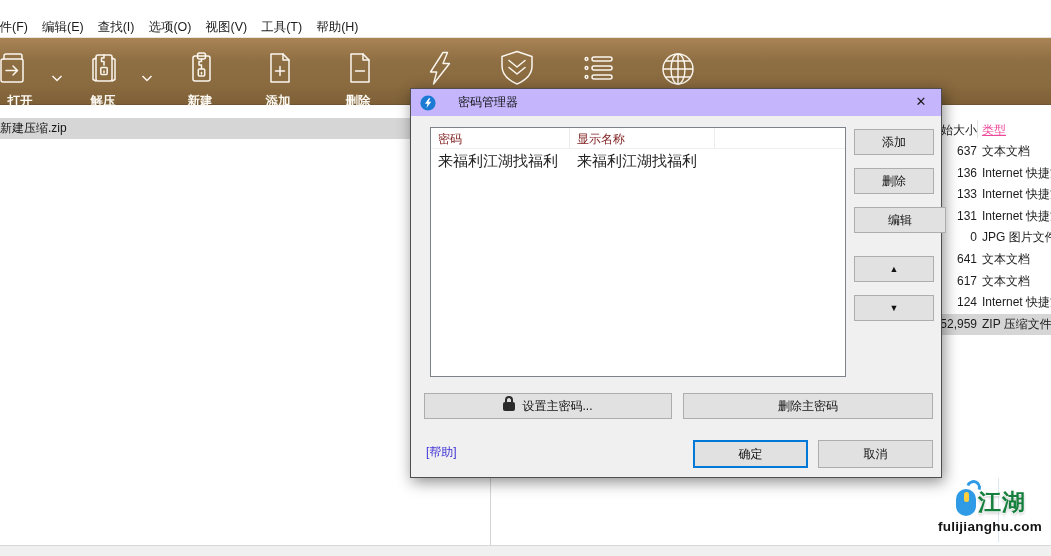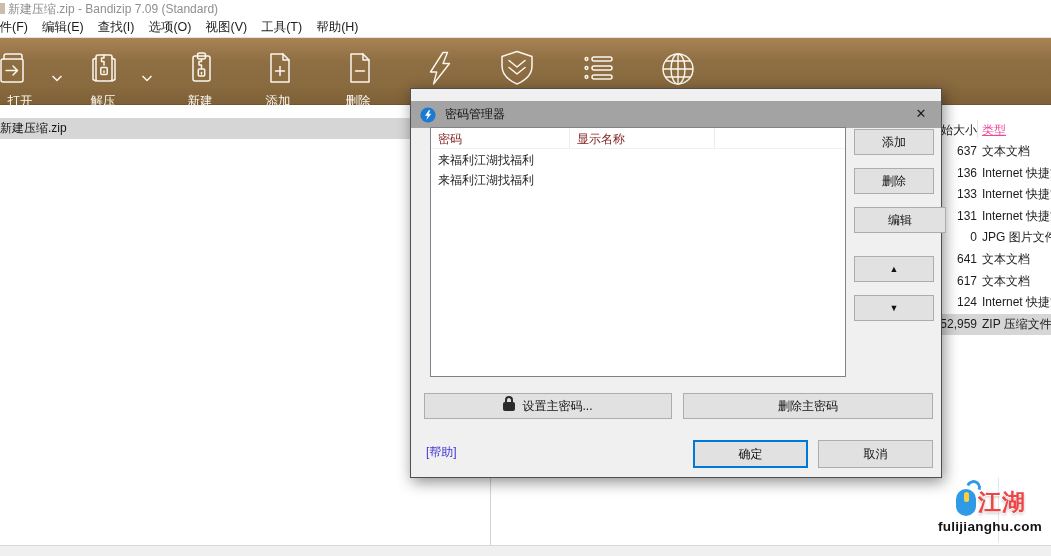--- a/index.html
+++ b/index.html
@@ -12,21 +12,21 @@
   .titlebar { position:absolute; left:0; top:0; width:100%; height:17px; background:#fff; }
   .title-icon-frag { position:absolute; left:0; top:3px; width:5px; height:11px; background:#beae94; opacity:.8; }
   .title-text { position:absolute; left:8px; top:1px; font-size:12px; color:#8f8f8f; white-space:nowrap; }
   
   .menubar { position:absolute; left:-13px; top:17px; height:20px; display:flex; gap:14px; align-items:center; }
   .menu-item { font-size:12.5px; color:#1b1b1b; white-space:nowrap; }
   .menusep { position:absolute; left:0; top:37px; width:100%; height:1px; background:#e7e4df; }
   
   .toolbar { position:absolute; left:0; top:38px; width:100%; height:67px;
     background:linear-gradient(180deg,#a98455 0%, #8e6e43 35%, #8a6a3f 72%, #7e6037 100%);
-    border-bottom:1px solid #6f5535; }
+    border-bottom:1px solid #6f5535;font-weight:bold; }
   .ti { position:absolute; top:13px; }
   .tl { position:absolute; top:55px; width:60px; text-align:center; font-size:12.5px; color:#fcf9f2; white-space:nowrap; }
   .chev { position:absolute; top:30px; }
   .tbig { top:11px; }
   
   .tree-sel { position:absolute; left:0; top:118px; width:490px; height:21px; background:#d6d6d6;
     font-size:12px; color:#151515; line-height:21px; padding-left:0; }
   .splitter { position:absolute; left:490px; top:115px; height:430px; width:1px; background:#d4d4d4; }
   .col-hdr-size { position:absolute; top:122px; right:74px; font-size:12px; color:#222; }
   .col-hdr-type { position:absolute; top:122px; left:982px; font-size:12px; color:#ec4899;text-decoration:underline; }
@@ -36,38 +36,38 @@
   .frow .ftype { position:absolute; left:491px; white-space:nowrap; }
   .frow.selected { background:#d6d6d6; }
   .faint-col-line { position:absolute; left:998px; top:478px; width:1px; height:64px; background:#dde7f1; }
   
   .statusbar { position:absolute; left:0; top:545px; width:100%; height:11px; background:#f0f0f0; border-top:1px solid #d8d8d8; }
   
   .brand { position:absolute; right:6px; top:487px; width:110px; text-align:center; }
   .brand-row { display:flex; align-items:center; justify-content:center; }
   .brand-cn { font-size:23px; font-weight:bold; letter-spacing:1px; text-shadow:0 1px 0 #fff, 0 2px 3px rgba(0,0,0,.25); }
   .brand-left { color:#ed4a41; }
-  .brand-right { color:#ef4444; }
+  .brand-right { color:#15803d; }
   .mouse { position:relative; width:20px; height:27px; background:#2f9be6; border-radius:10px; margin:0 2px; }
   .mouse::before { content:""; position:absolute; left:7.5px; top:3px; width:5px; height:10px; background:#ffcf3d; border-radius:3px; }
   .mouse::after { content:""; position:absolute; top:-9px; right:-5px; width:9px; height:9px; border:3px solid #2f9be6;
     border-bottom-color:transparent; border-left-color:transparent; border-radius:50%; transform:rotate(-25deg); }
   .brand-domain { margin-top:1px; font-size:13.5px; font-weight:bold; color:#141414; letter-spacing:.3px; }
   
   .dialog { position:absolute; left:410px; top:88px; width:532px; height:390px; background:#f0f0f0;
     border:1px solid #4f4f4f; box-shadow:2px 4px 14px rgba(0,0,0,.45); z-index:5; }
-  .dlg-titlebar { position:absolute; left:0; top:12px; width:100%; height:27px; background:#a3a3a3;
-    display:flex; align-items:center; gap:9px; padding-left:9px; font-size:12px; color:#111; }
+  .dlg-titlebar { position:absolute; left:0; top:0; width:100%; height:27px; background:#c4b5fd;
+    display:flex; align-items:center; gap:22px; padding-left:9px; font-size:12px; color:#111; }
   .dlg-close { position:absolute; right:4px; top:2px; width:32px; height:22px; text-align:center;
     line-height:22px; font-size:13px; color:#1a1a1a; }
   .dlg-table { position:absolute; left:19px; top:38px; width:416px; height:250px; background:#fff; border:1px solid #7e838b; }
   .dlg-thead { display:flex; height:21px; border-bottom:1px solid #f0f0f0; font-size:12px; color:#7f1d1d; }
   .dlg-th { padding:3px 0 0 7px; border-right:1px solid #ececec; }
   .dlg-th.c1 { width:139px; } .dlg-th.c2 { width:145px; } .dlg-th.c3 { flex:1; border-right:none; }
-  .dlg-trow { display:flex; height:20px; font-size:12px; color:#1f1f1f;flex-direction:column; }
+  .dlg-trow { display:flex; height:20px; font-size:15px; color:#1f1f1f; }
   .dlg-td { padding:3px 0 0 7px; } .dlg-td.c1 { width:139px; } .dlg-td.c2 { width:145px; }
   .btn { position:absolute; background:#e1e1e1; border:1px solid #adadad; font-size:12px; color:#111;
     display:flex; align-items:center; justify-content:center; font-family:inherit; }
   .btn-add { left:443px; top:40px; width:80px; height:26px; }
   .btn-del { left:443px; top:79px; width:80px; height:26px; }
   .btn-edit { left:443px; top:118px; width:92px; height:26px; }
   .btn-up { left:443px; top:167px; width:80px; height:26px; font-size:9px; }
   .btn-down { left:443px; top:206px; width:80px; height:26px; font-size:9px; }
   .btn-setmaster { left:13px; top:304px; width:248px; height:26px; }
   .btn-delmaster { left:272px; top:304px; width:250px; height:26px; }
@@ -77,24 +77,20 @@
   .lock { display:inline-block; position:relative; width:12px; height:9px; background:#2b2b2b; border-radius:2px; margin-right:7px; }
   .lock::before { content:""; position:absolute; left:2px; top:-6px; width:4px; height:5px;
     border:2px solid #2b2b2b; border-bottom:none; border-radius:4px 4px 0 0; }
   svg.ticon { display:block; }
 </style>
 </head>
 <body>
 
 <div id="screen">
 
-  <div class="titlebar">
-    <div class="title-icon-frag"></div>
-    <div class="title-text">新建压缩.zip - Bandizip 7.09 (Standard)</div>
-  </div>
 
   <div class="menubar">
     <span class="menu-item">文件(F)</span>
     <span class="menu-item">编辑(E)</span>
     <span class="menu-item">查找(I)</span>
     <span class="menu-item">选项(O)</span>
     <span class="menu-item">视图(V)</span>
     <span class="menu-item">工具(T)</span>
     <span class="menu-item">帮助(H)</span>
   </div>

